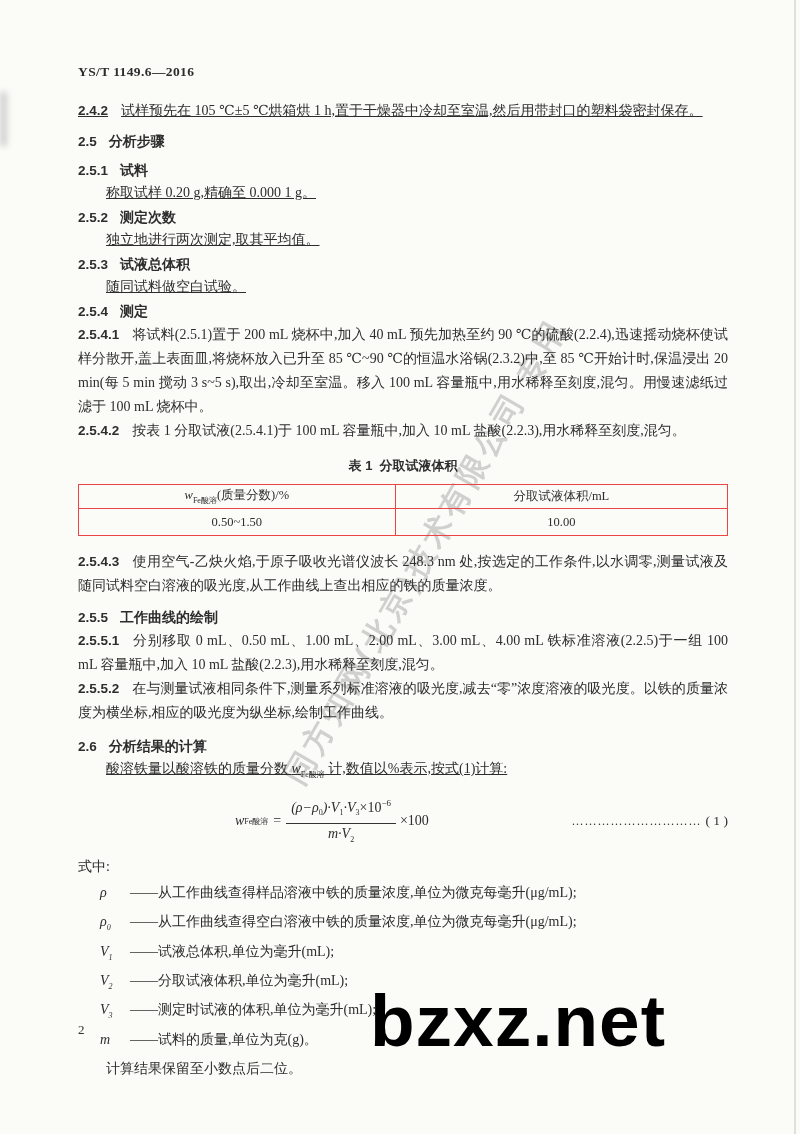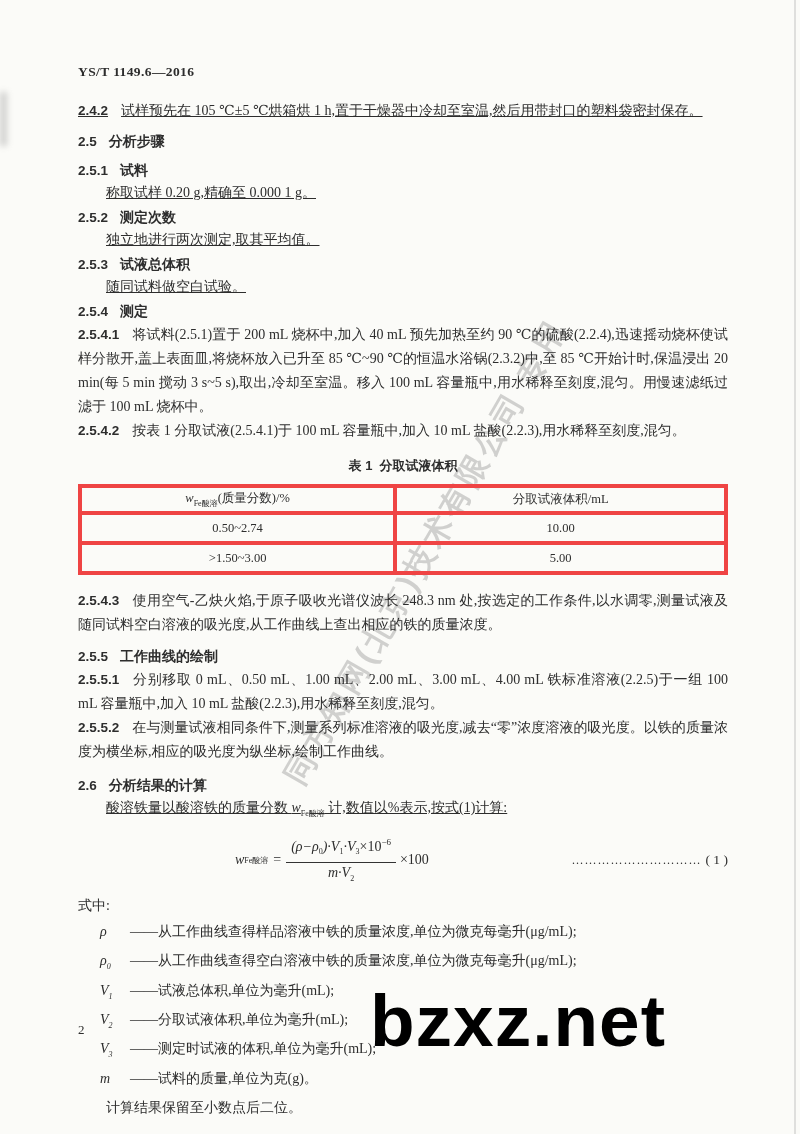--- a/index.html
+++ b/index.html
@@ -21,21 +21,21 @@
   .ital{font-style:italic;}
   .ssub{font-size:8px;vertical-align:sub;}
   .ssup{font-size:9px;vertical-align:super;}
 
   
   .tbl-title{margin:14px 0 9px 0;text-align:center;
              font-family:"Liberation Sans","DejaVu Sans",sans-serif;
              font-weight:700;font-size:13px;}
   .tbl-title .pfx{margin-right:7px;}
   table.dil{width:100%;border-collapse:collapse;margin:0 0 14px 0;}
-  table.dil td{border:4px solid #ef4444;text-align:center;font-size:12.5px;
+  table.dil td{border:1px solid #ef4444;text-align:center;font-size:12.5px;
                padding:0;}
   table.dil tr.hd td{height:23px;}
   table.dil tr.dr td{height:26px;}
   table.dil td.c1{width:48.8%;}
 
   
   .formula-row{display:flex;align-items:center;margin:8px 0 6px 0;font-size:14px;}
   .fsp1{flex:1.1;} .fsp2{flex:1;}
   .formula{display:inline-flex;align-items:center;white-space:nowrap;}
   .formula .eqs{margin:0 5px;}
@@ -104,26 +104,22 @@
 
     <p class="tbl-title"><span class="pfx">表 1</span><span>分取试液体积</span></p>
 
     <table class="dil">
       <tbody>
           <tr class="hd">
         <td class="c1"><span class="ital">w</span><sub class="ssub">Fe酸溶</sub><span>(质量分数)/%</span></td>
         <td>分取试液体积/mL</td>
       </tr>
       <tr class="dr">
-        <td class="c1">0.50~2.74</td>
+        <td class="c1">0.50~1.50</td>
         <td>10.00</td>
-      </tr>
-      <tr class="dr">
-        <td class="c1">&gt;1.50~3.00</td>
-        <td>5.00</td>
       </tr>
     </tbody>
       </table>
 
     <p class="body"><span class="cnum">2.5.4.3</span><span>使用空气-乙炔火焰,于原子吸收光谱仪波长 248.3 nm 处,按选定的工作条件,以水调零,测量试液及随同试料空白溶液的吸光度,从工作曲线上查出相应的铁的质量浓度。</span></p>
 
     <p class="heading mt8"><span class="cnum">2.5.5</span><span>工作曲线的绘制</span></p>
 
     <p class="body mt4"><span class="cnum">2.5.5.1</span><span>分别移取 0 mL、0.50 mL、1.00 mL、2.00 mL、3.00 mL、4.00 mL 铁标准溶液(2.2.5)于一组 100 mL 容量瓶中,加入 10 mL 盐酸(2.2.3),用水稀释至刻度,混匀。</span></p>
 

